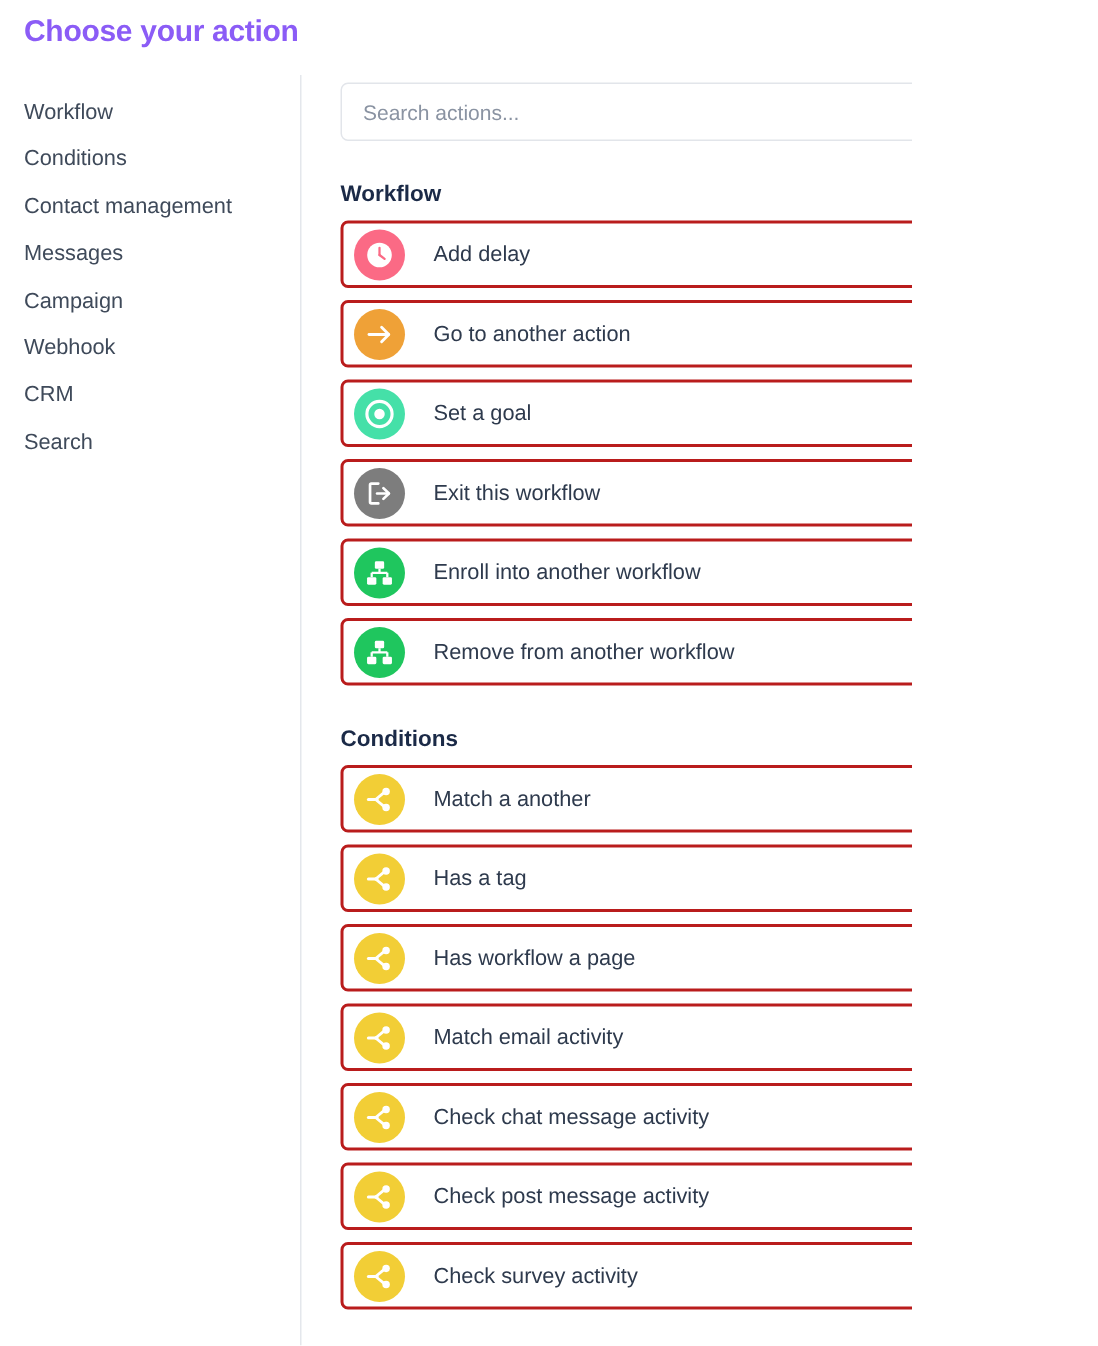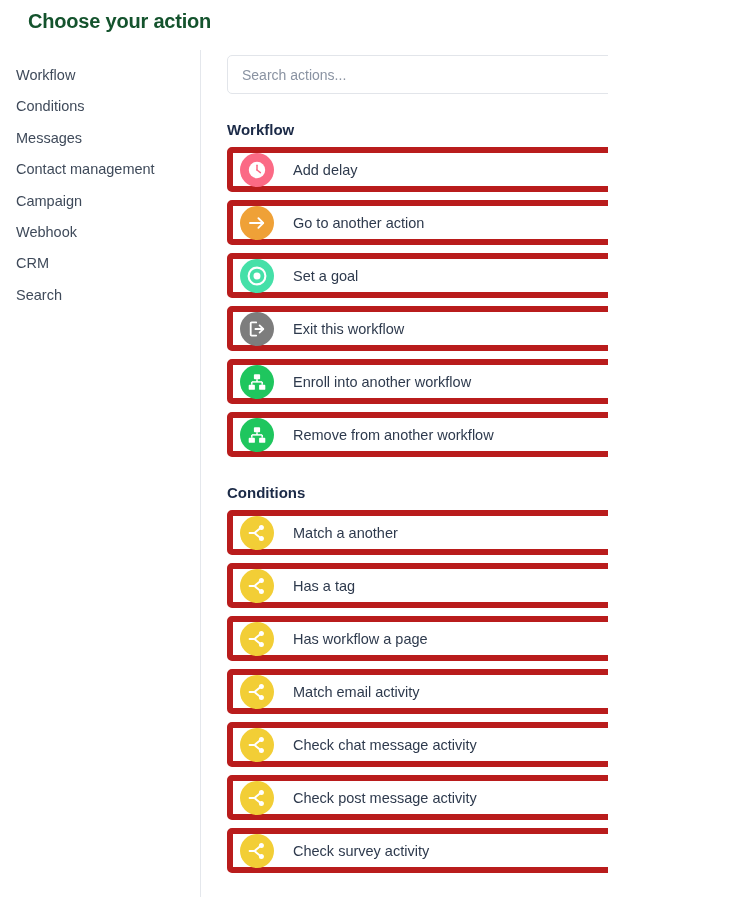--- a/index.html
+++ b/index.html
@@ -13,25 +13,25 @@
   body {
     background: #ffffff;
     font-family: "Liberation Sans", sans-serif;
     color: #2c3e50;
     position: relative;
   }
 
   
   .page-title {
     position: absolute;
-    left: 28px;
+    left: 16px;
     top: 10px;
     font-size: 20px;
     font-weight: bold;
-    color: #14532d;
+    color: #8b5cf6;
     letter-spacing: -0.2px;
   }
 
   
   .body-wrap {
     position: absolute;
     left: 0;
     top: 50px;
     width: 608px;
     height: 847px;
@@ -99,21 +99,21 @@
     color: #1b2a47;
     margin-top: 27px;
     margin-bottom: 9px;
   }
 
   .action-list { }
 
   .action-row {
     width: 502px;           
     height: 45px;
-    border: 6px solid #b91c1c;
+    border: 2px solid #b91c1c;
     border-radius: 5px;
     background: #fff;
     display: flex;
     align-items: center;
     margin-bottom: 8px;
     cursor: pointer;
     padding-left: 7px;
   }
 
   .action-icon {
@@ -137,22 +137,22 @@
 </head>
 <body>
 
 <div class="page-title">Choose your action</div>
 
 <div class="body-wrap">
 
   <nav class="sidebar">
       <div class="sidebar-item">Workflow</div>
       <div class="sidebar-item">Conditions</div>
+      <div class="sidebar-item">Contact management</div>
       <div class="sidebar-item">Messages</div>
-      <div class="sidebar-item">Contact management</div>
       <div class="sidebar-item">Campaign</div>
       <div class="sidebar-item">Webhook</div>
       <div class="sidebar-item">CRM</div>
       <div class="sidebar-item">Search</div>
     </nav>
 
   <div class="content">
 
     <div class="search-wrap">
       <input class="search-input" type="text" placeholder="Search actions..." style="">

